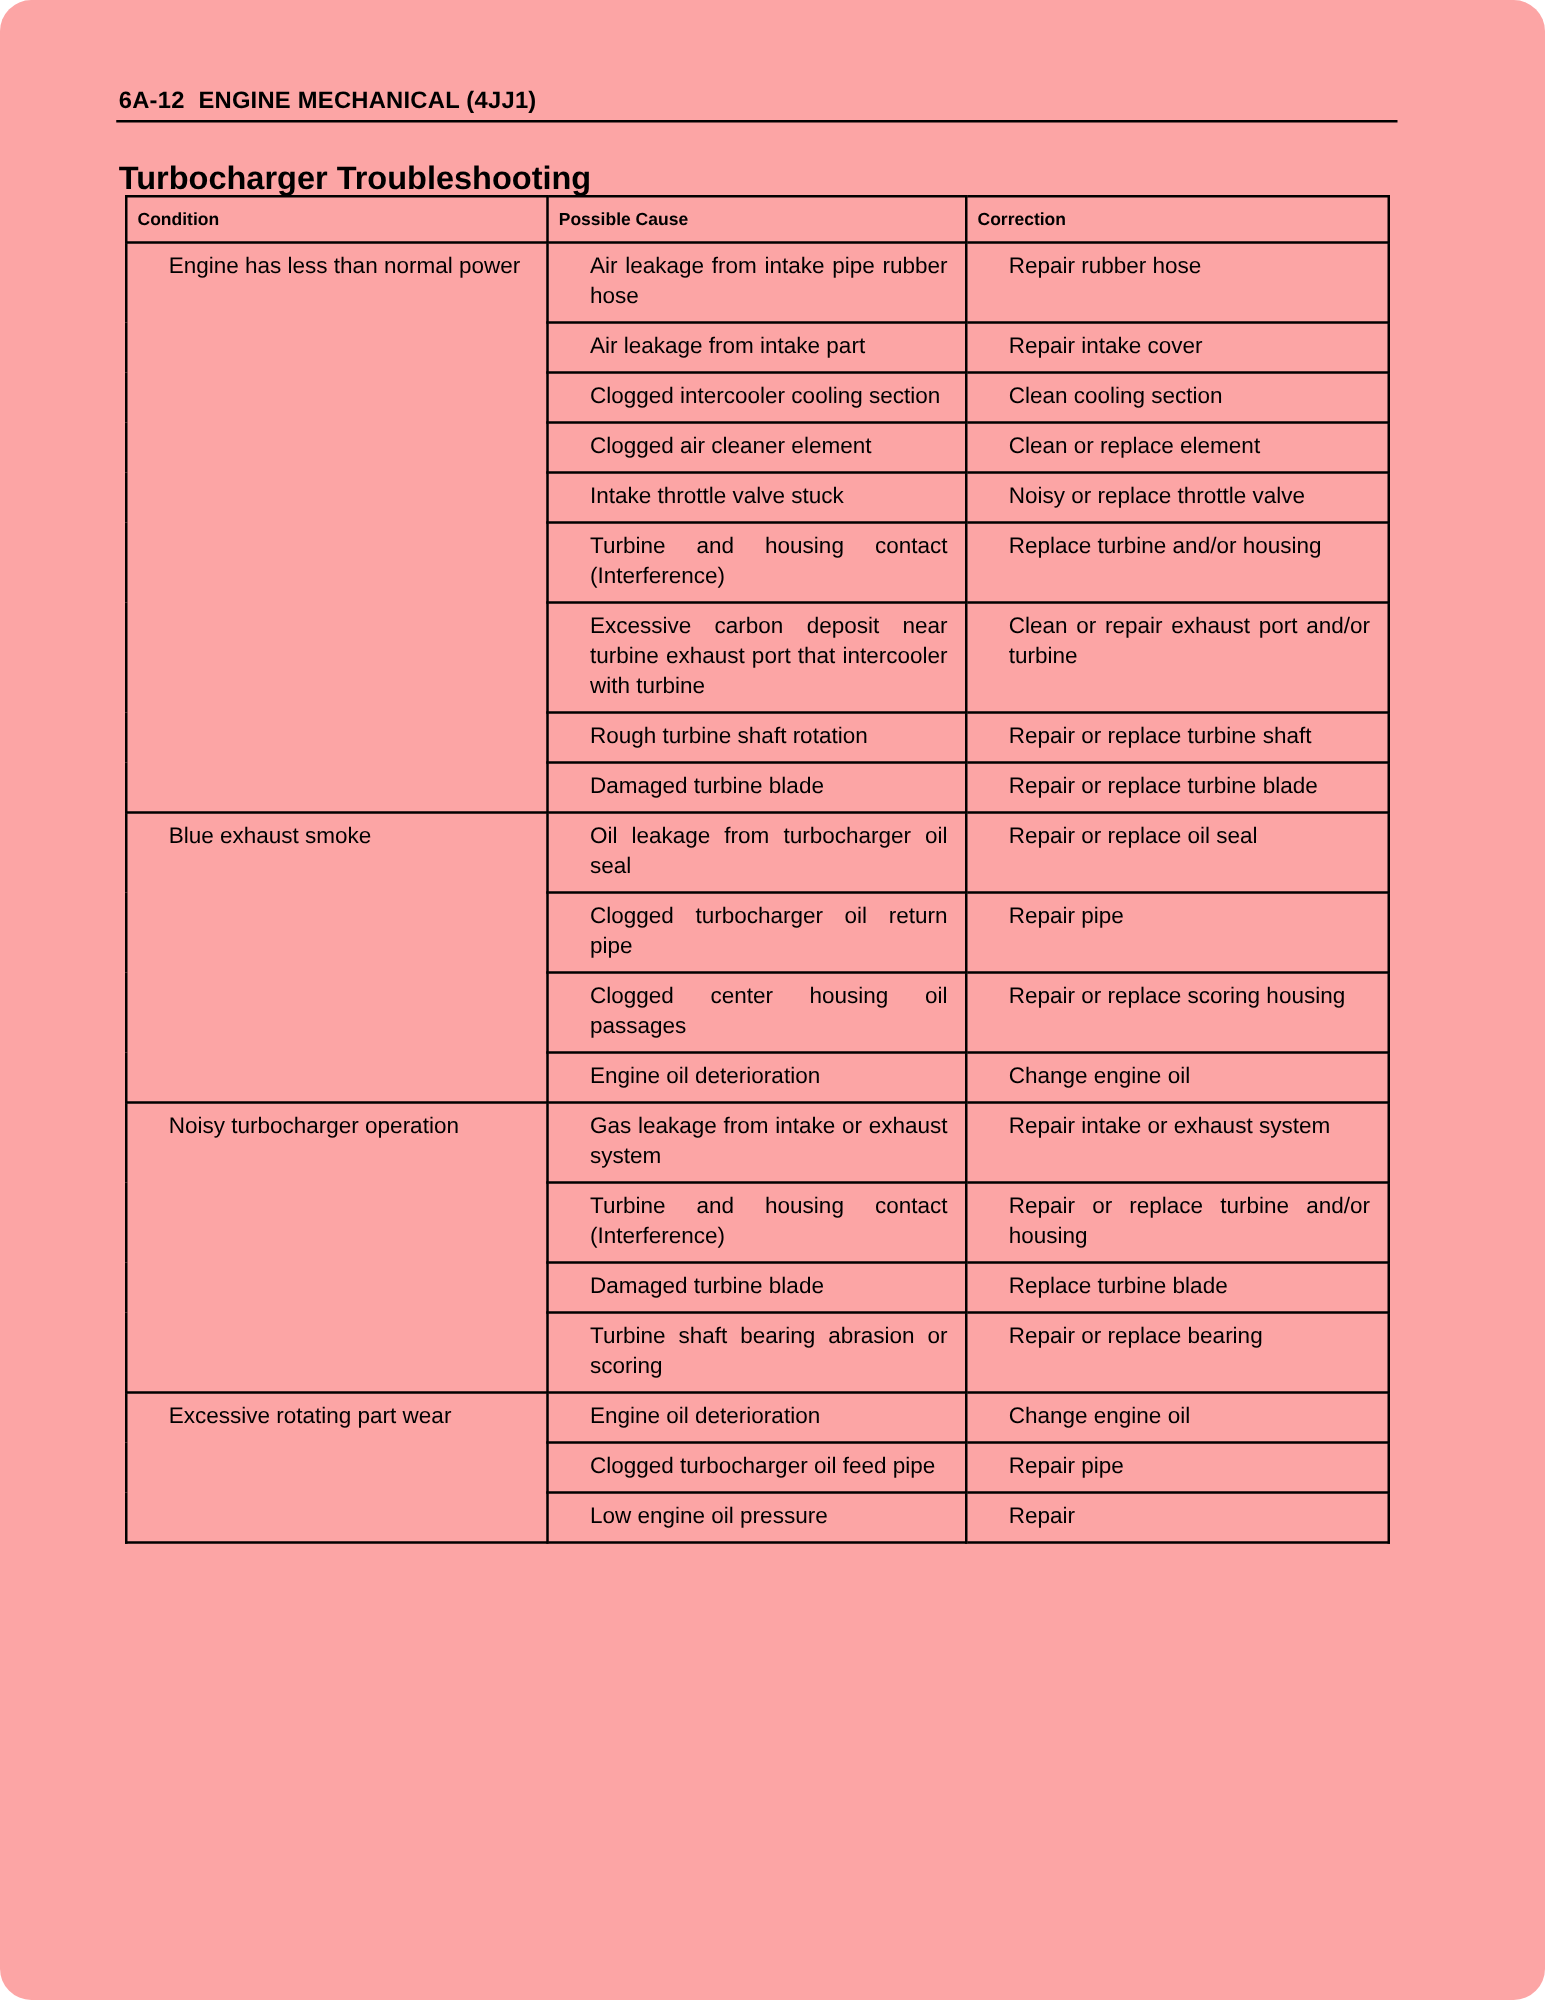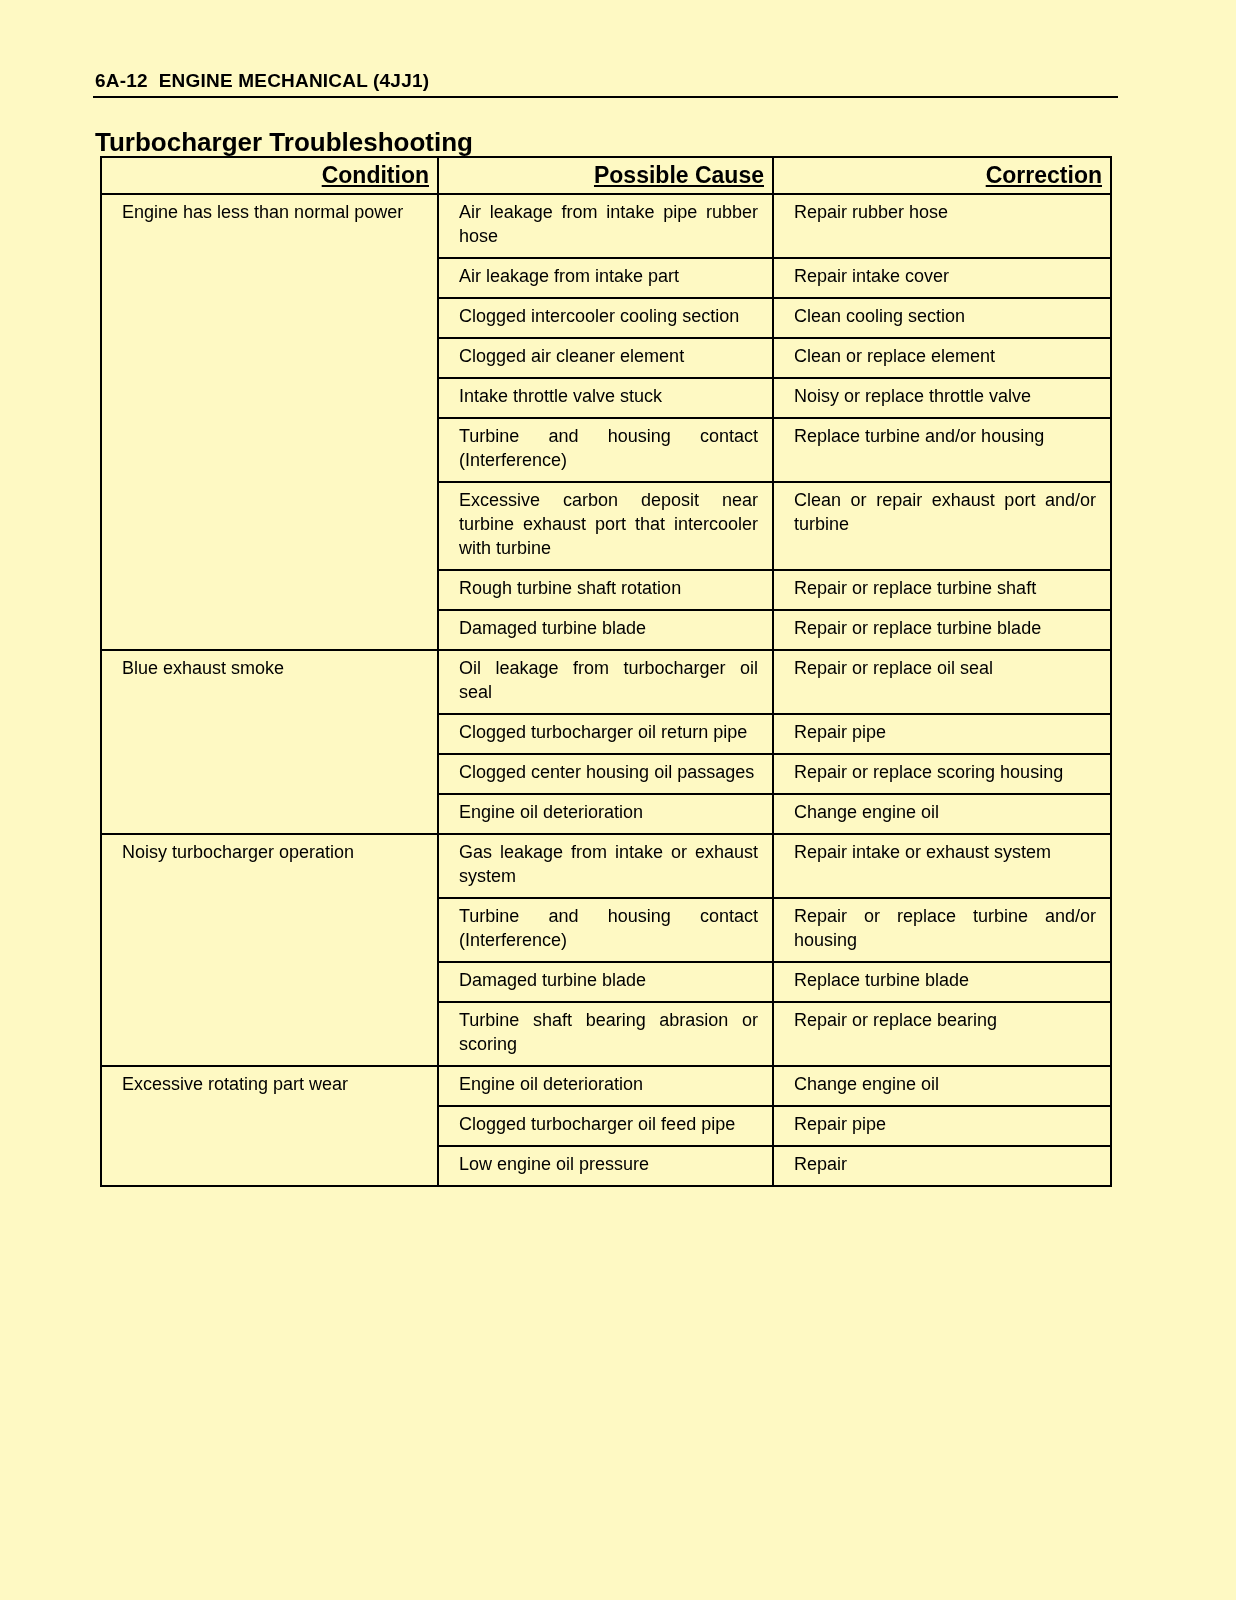--- a/index.html
+++ b/index.html
@@ -1,24 +1,25 @@
 <!DOCTYPE html>
 <html><head>
 <meta charset="utf-8">
 <style>
   * { box-sizing: border-box; }
   html, body { margin: 0; padding: 0; background: #ffffff; }
   .page {
     position: relative;
     width: 1236px;
     height: 1600px;
-    background: #fef9c3;
+    background: #fca5a5;
     font-family: "Liberation Sans", sans-serif;
     color: #000000;
     overflow: hidden;
+    border-radius: 25px;
   }
   .header {
     position: absolute;
     left: 95px;
     top: 70px;
     font-size: 19px;
     font-weight: bold;
     white-space: pre;
     letter-spacing: 0.2px;
   }
@@ -45,28 +46,27 @@
     border-collapse: collapse;
     table-layout: fixed;
     font-size: 18px;
   }
   .tbl th, .tbl td {
     border: 2px solid #000000;
     vertical-align: top;
     line-height: 24px;
   }
   .tbl th {
-    font-size: 23px;
+    font-size: 14px;
     font-weight: bold;
-    text-align: right;
+    text-align: left;
     padding: 5px 8px 6px 8px;
-    text-decoration: underline;
   }
   .tbl td {
-    padding: 5px 14px 9px 20px;
+    padding: 5px 14px 9px 33px;
   }
   td.cond { text-align: left; }
   td.cause, td.correction { text-align: justify; }
 </style>
 </head>
 <body>
 
 <div class="page">
   <div class="header">6A-12  ENGINE MECHANICAL (4JJ1)</div>
   <div class="header-rule"></div>

